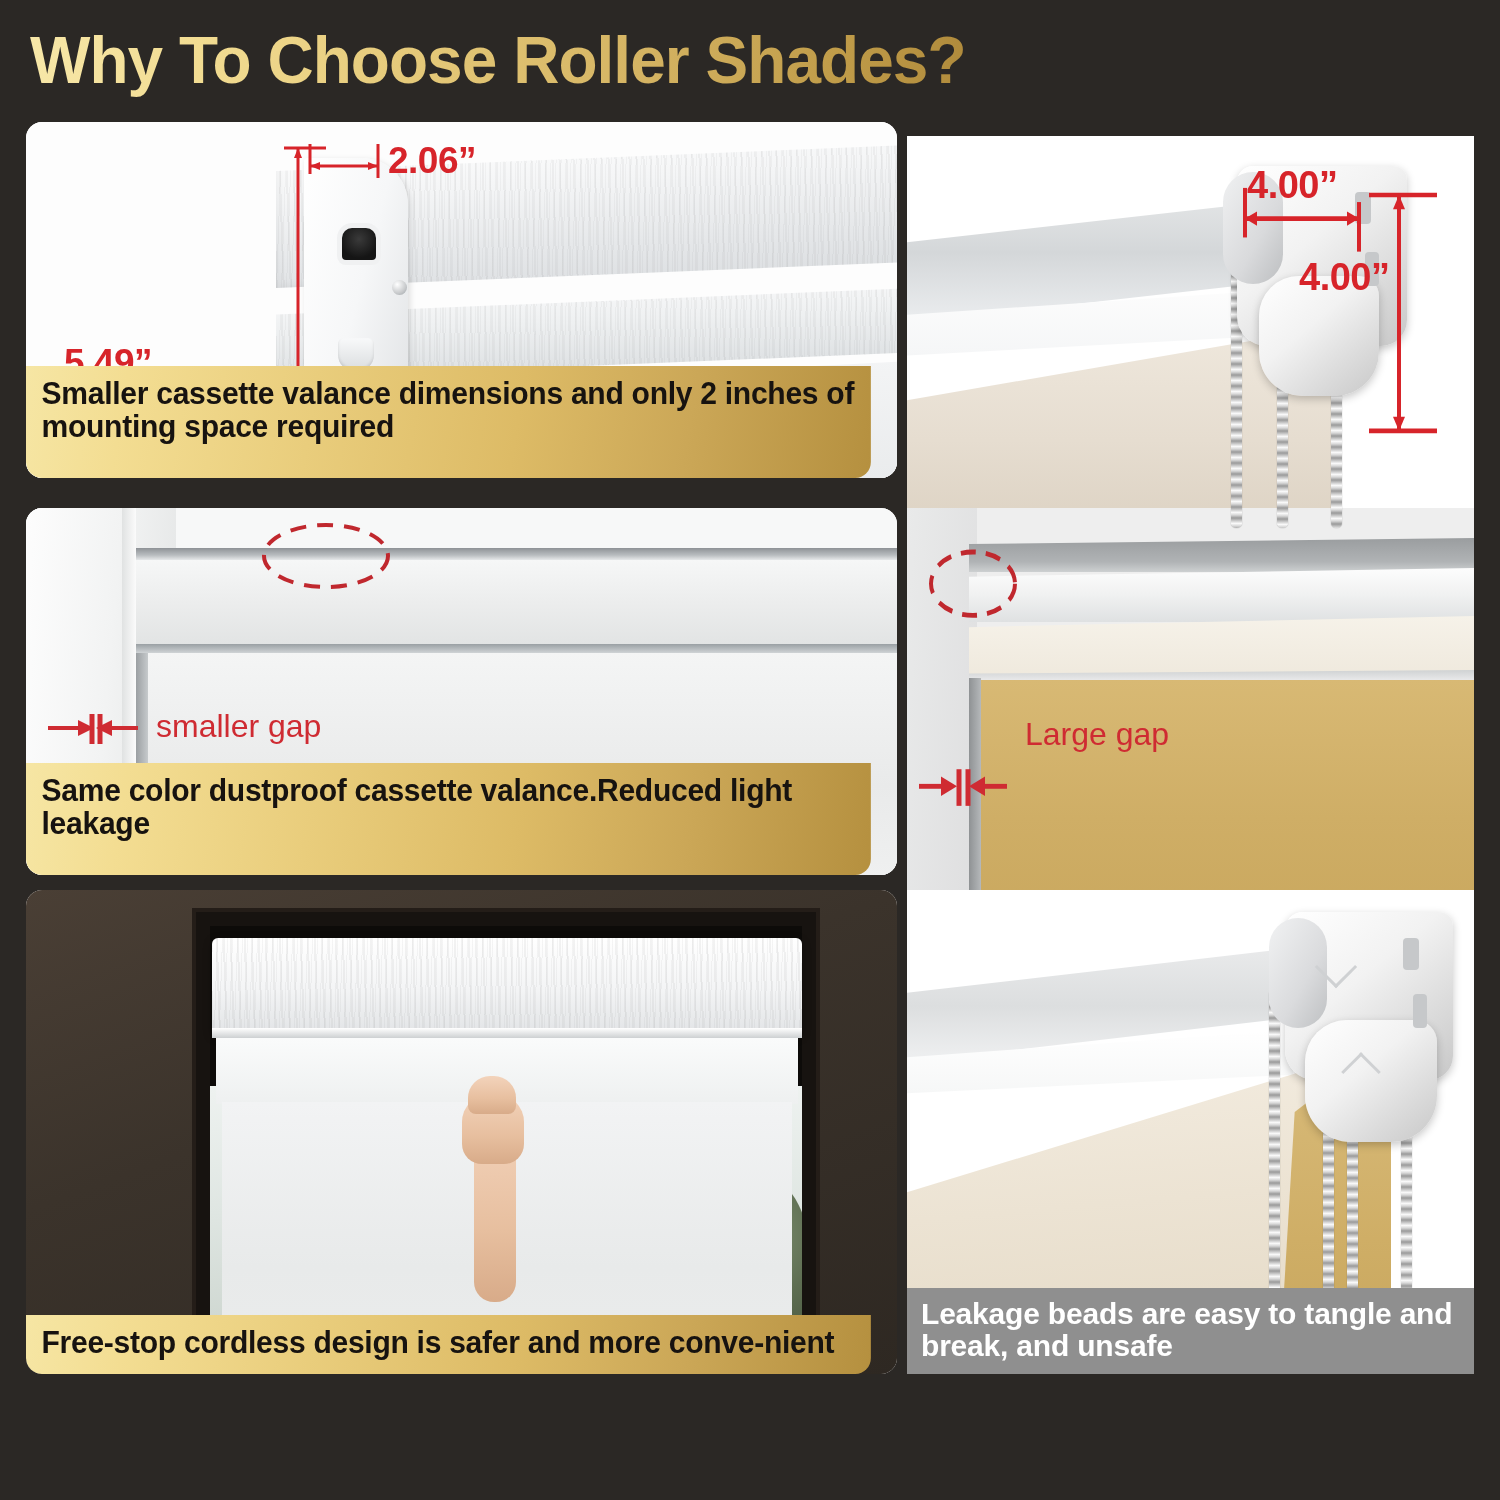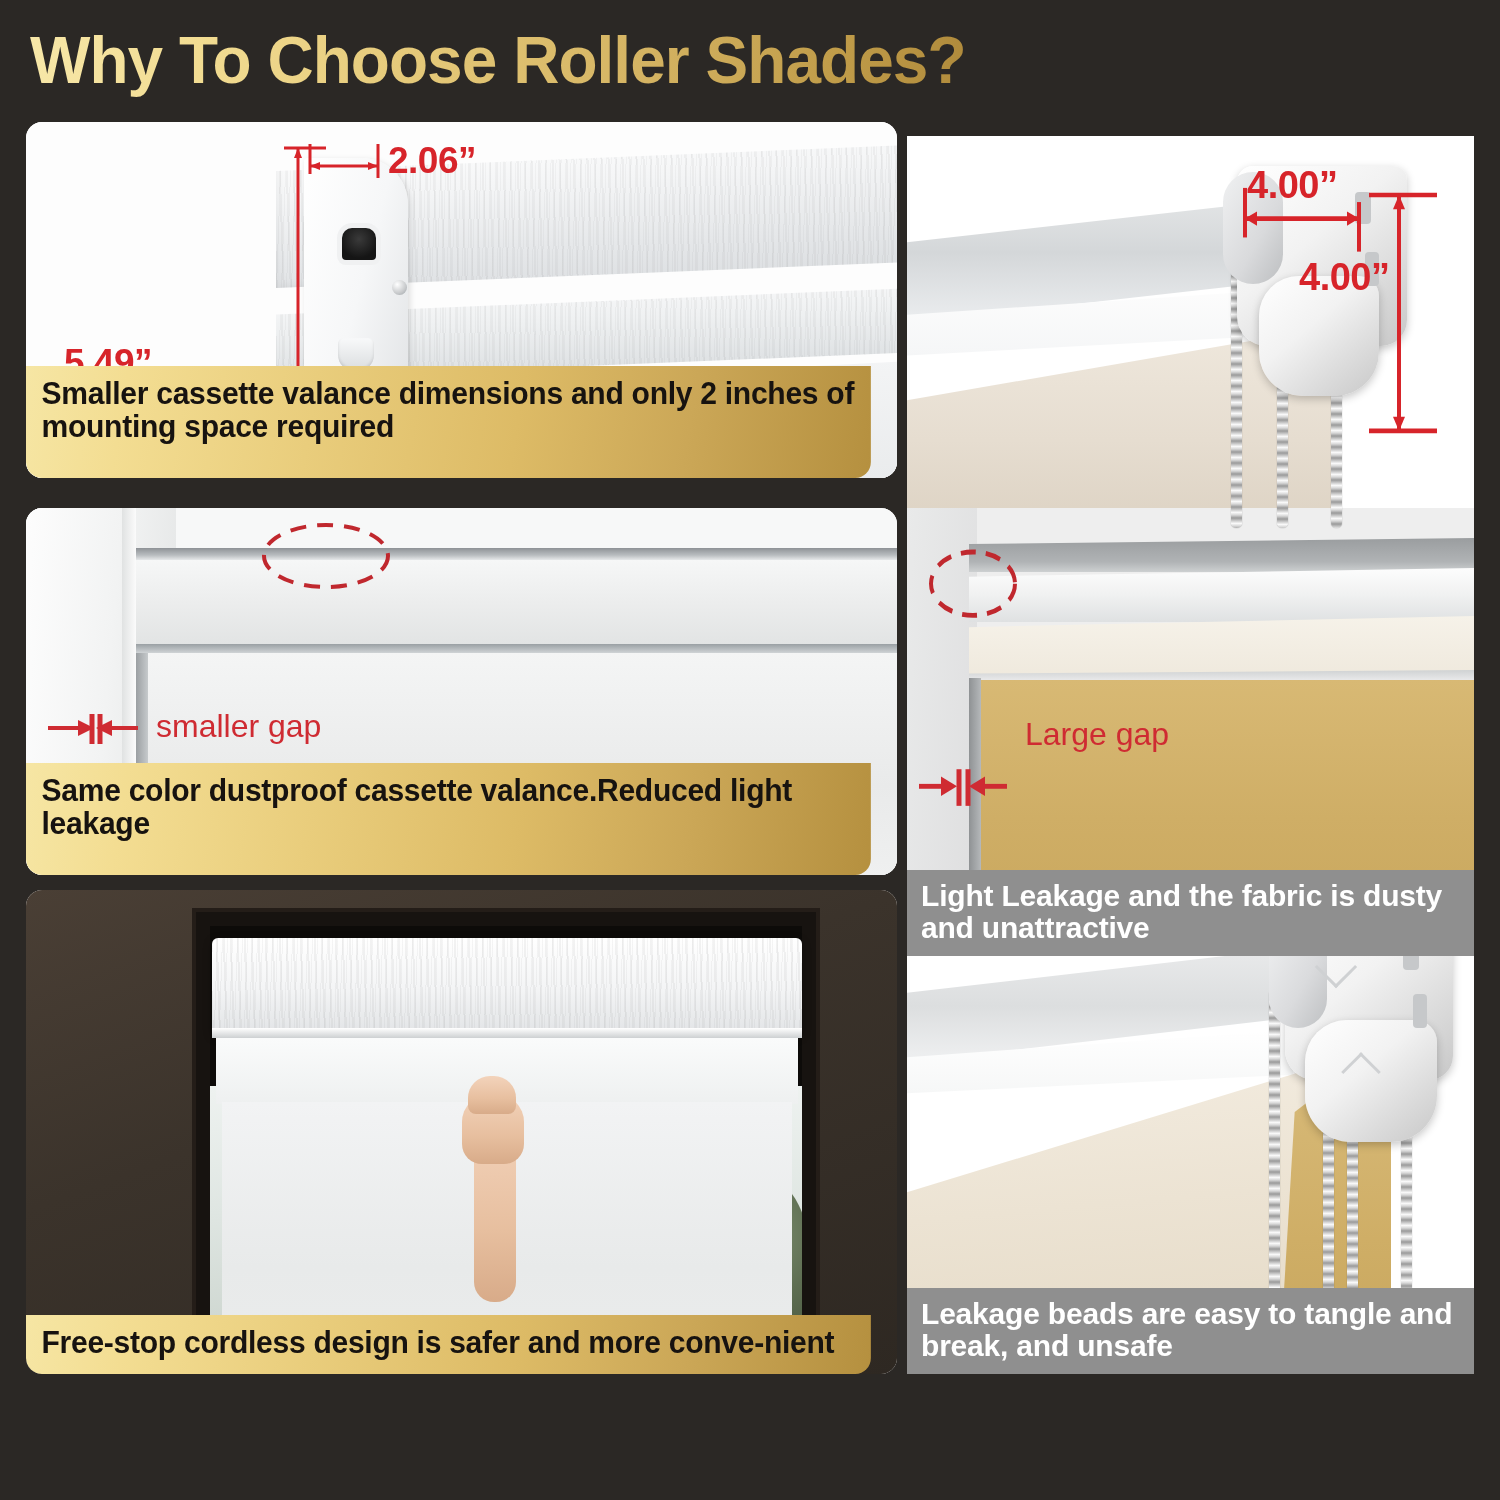--- a/index.html
+++ b/index.html
@@ -366,21 +366,20 @@
       <line x1="12" y1="228" x2="44" y2="228" stroke="#cf2b32" stroke-width="4"></line>
       <polygon points="50,228 34,220 34,236" fill="#cf2b32"></polygon>
       <line x1="100" y1="228" x2="68" y2="228" stroke="#cf2b32" stroke-width="4"></line>
       <polygon points="62,228 78,220 78,236" fill="#cf2b32"></polygon>
       <line x1="52" y1="214" x2="52" y2="244" stroke="#cf2b32" stroke-width="5"></line>
       <line x1="61" y1="214" x2="61" y2="244" stroke="#cf2b32" stroke-width="5"></line>
     </svg>
     <div class="gap-label" style="left:118px;top:208px;">Large gap</div>
   </div>
 
-  <div class="caption gray">Light Leakage and the fabric is dusty and unattractive</div>
 </div>
 
 <div class="panel left p5">
   <div class="media">
     <div class="wall"></div>
 
     <div class="win-frame">
       <div class="win-inner">
         <div class="sky"></div>
         <div class="tree" style="left:14px;  width:116px; height:200px;"></div>

